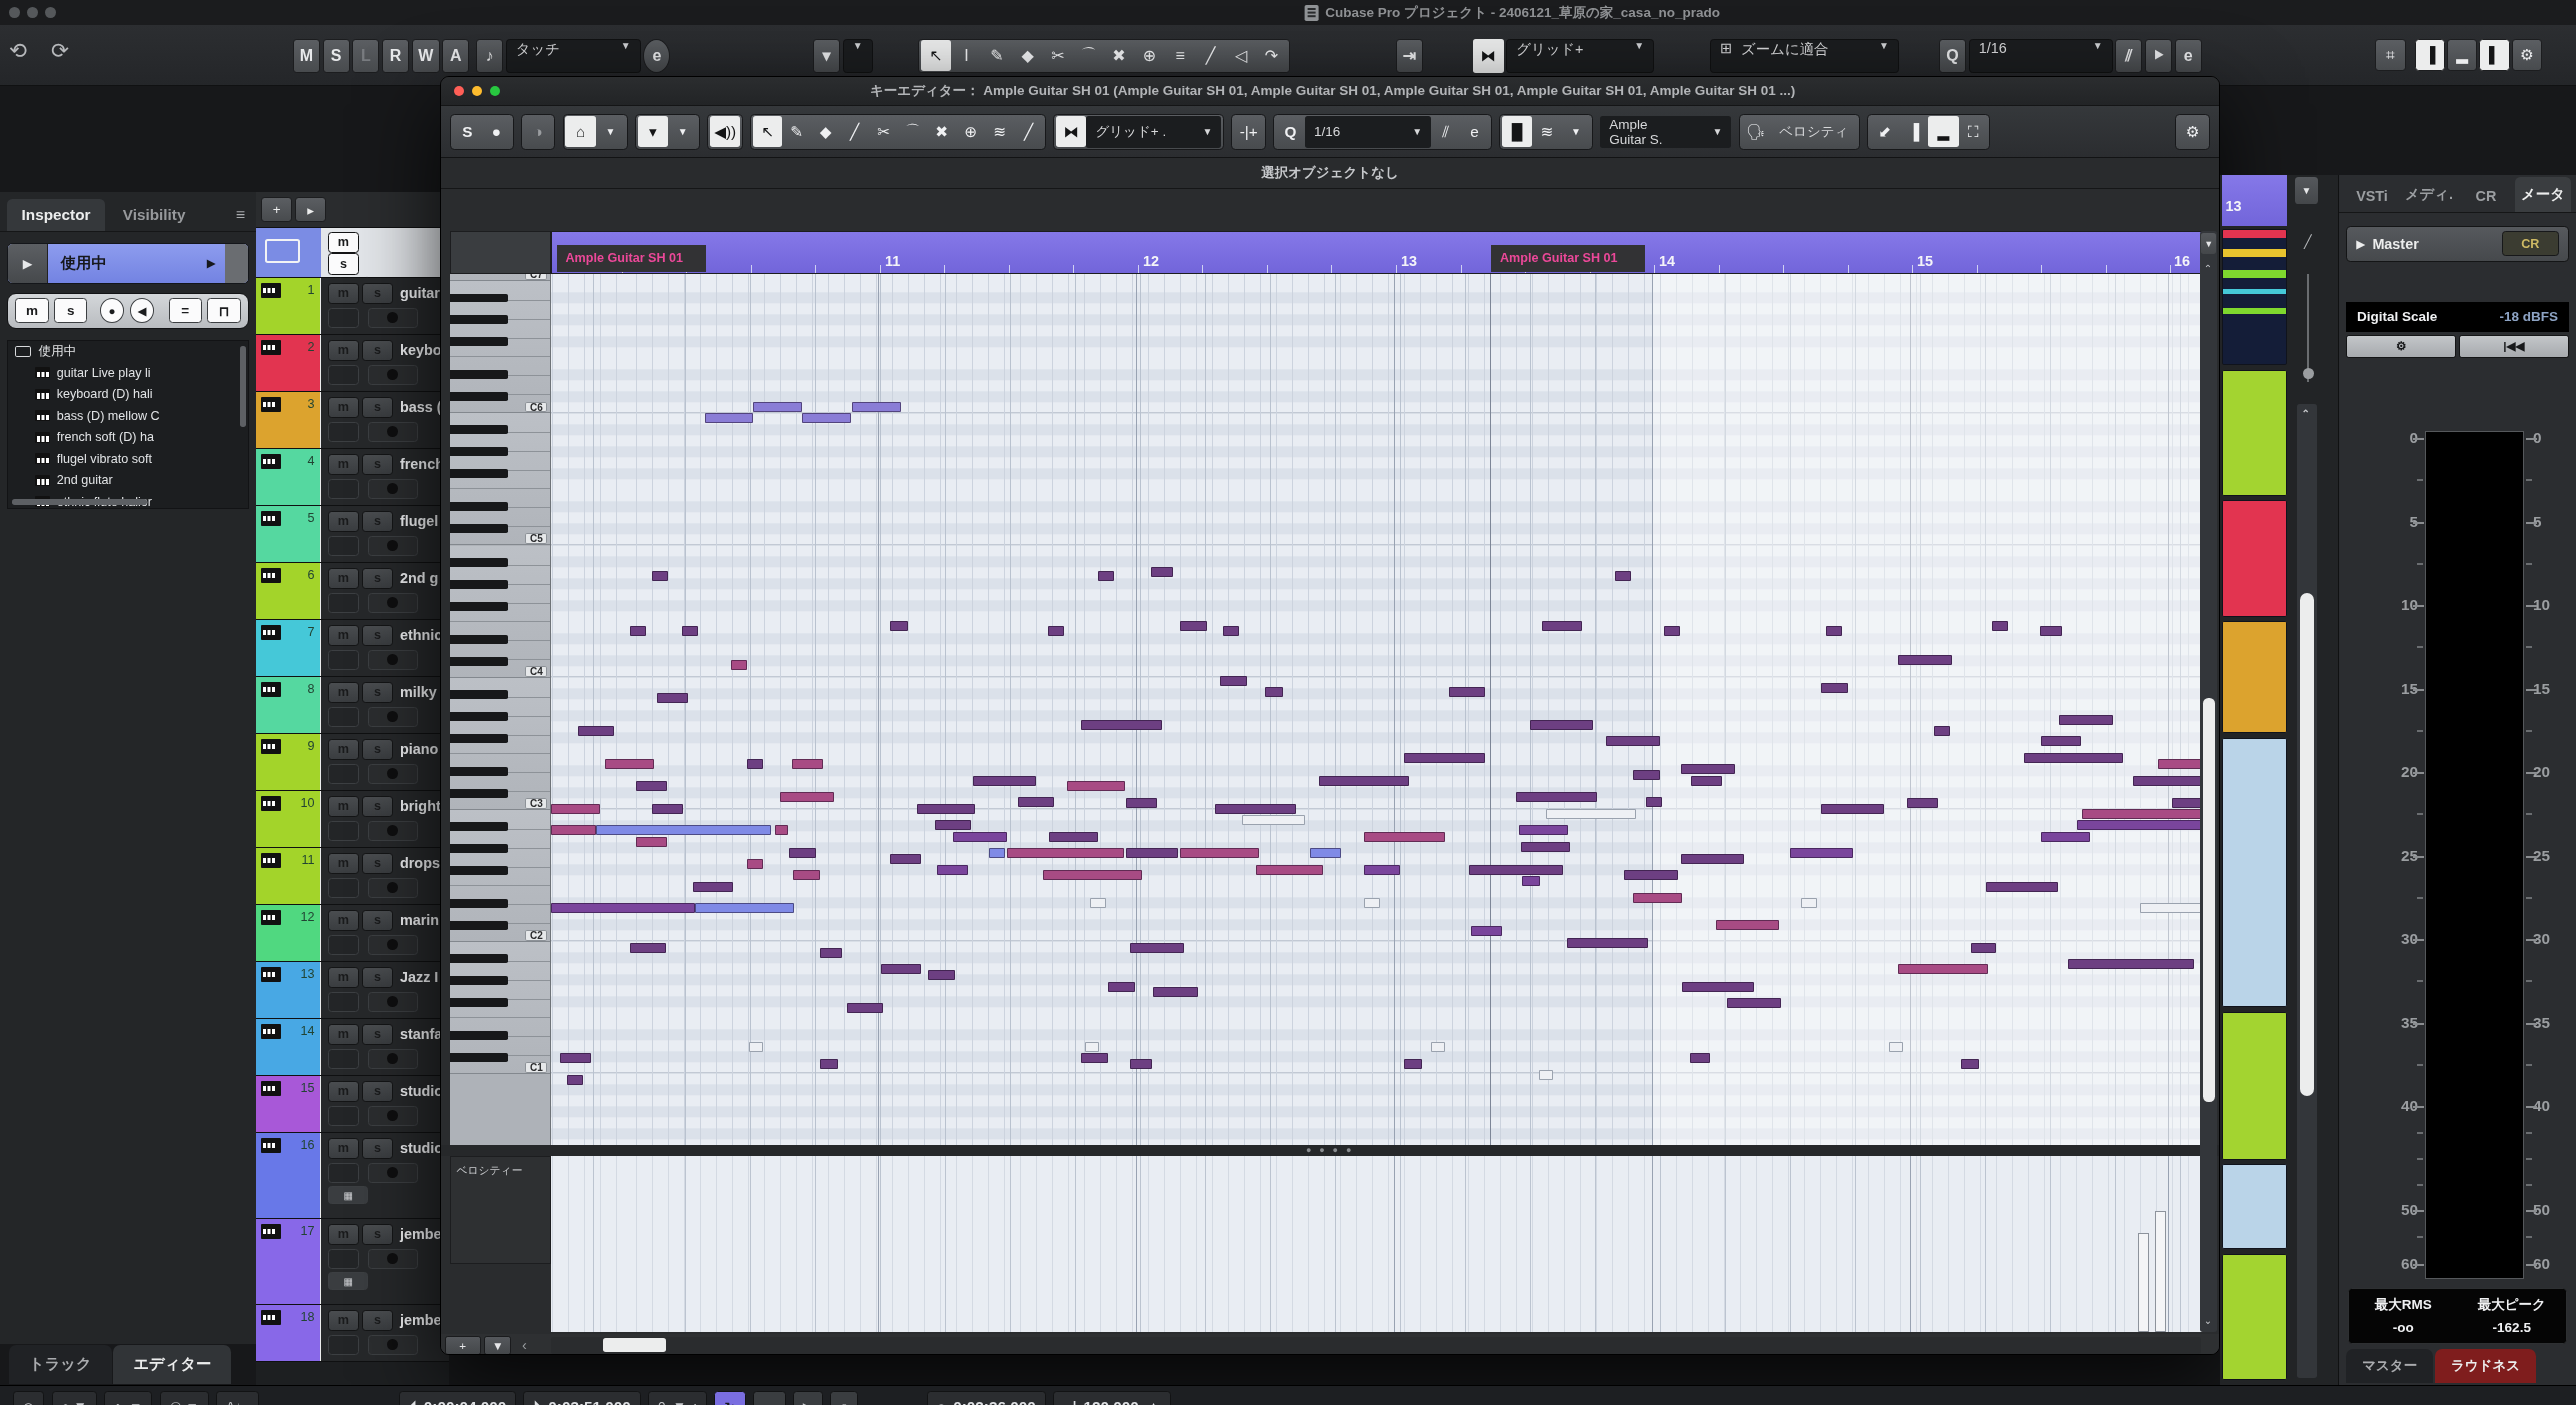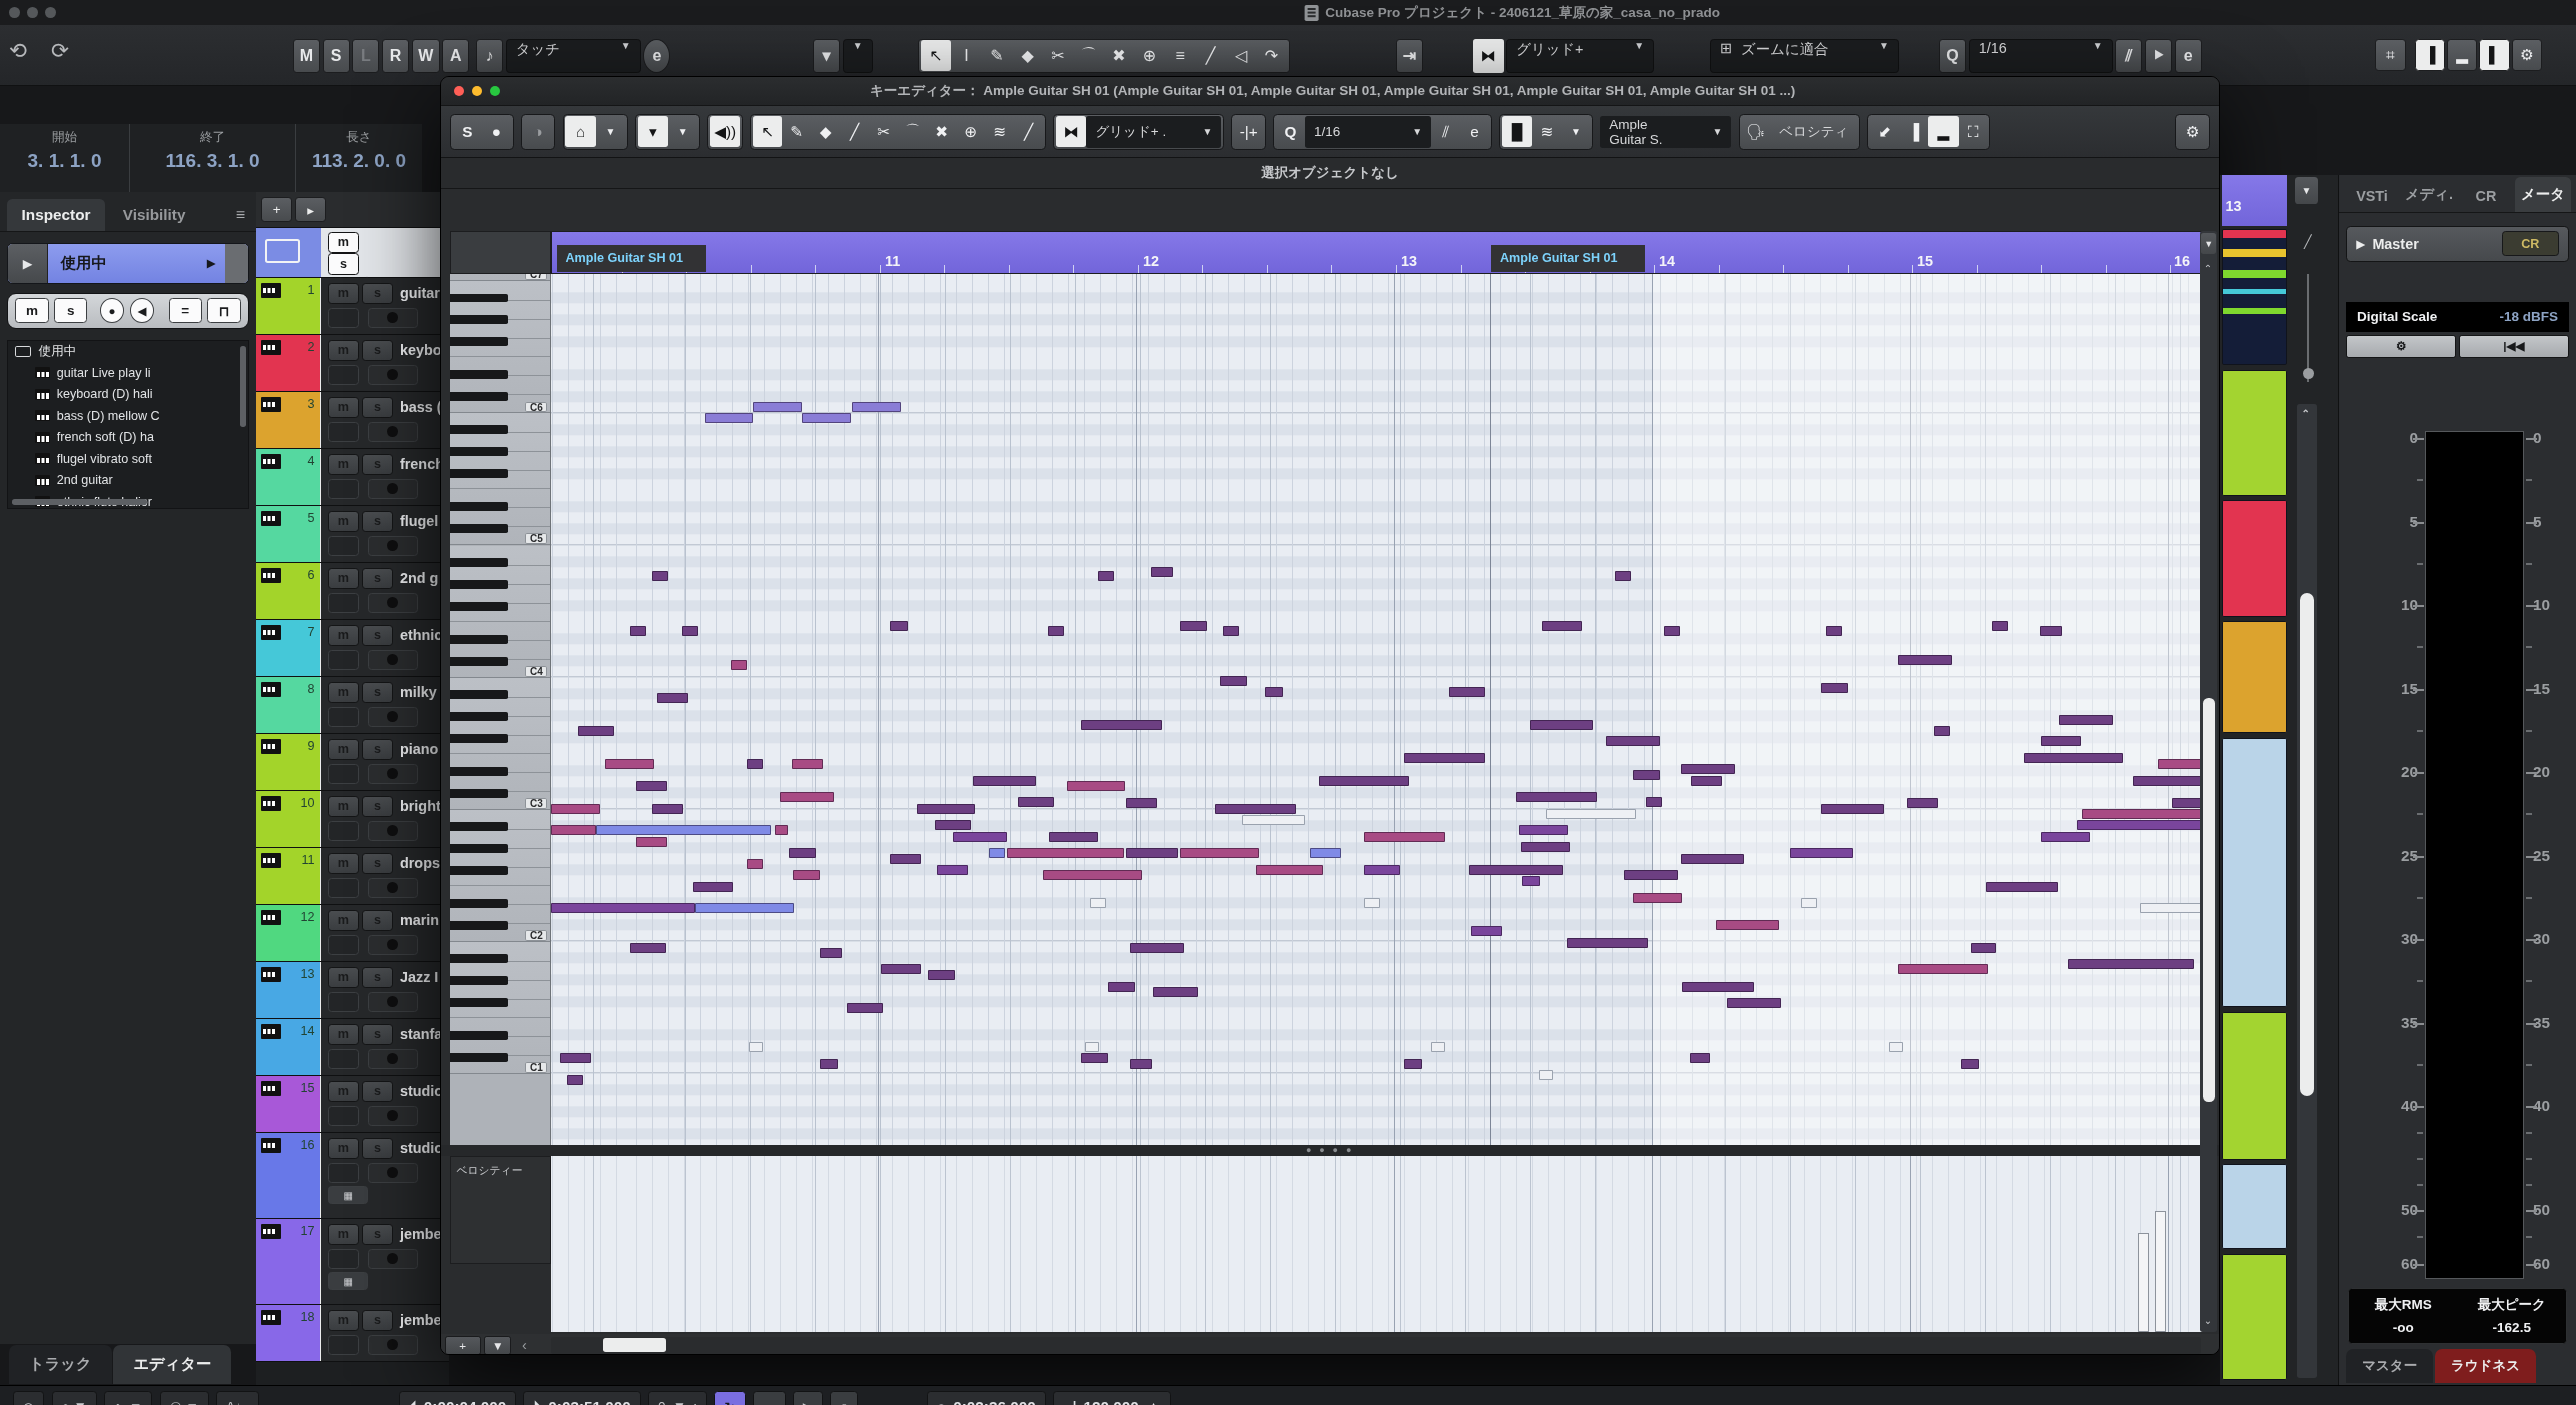--- a/index.html
+++ b/index.html
@@ -93,21 +93,21 @@
   .eg{display:flex;align-items:center;background:linear-gradient(#5b5e62,#484b4e);border:0.9px solid #17181a;border-radius:4.5px;height:36px;padding:0 1.8px;}
   .eg .tool{width:29px;height:30.5px;font-size:15.3px;}
   .whitebtn{width:30.5px;height:30.5px;background:#eceded;color:#141516;border-radius:2.7px;display:flex;align-items:center;justify-content:center;font-size:15.3px;}
   .dd{height:32px;background:#1b1d1f;border-radius:2.7px;color:#d7d8da;font-size:13.5px;display:flex;align-items:center;gap:9px;padding:0 9px;}
   .e-info{height:30.5px;background:#292b2d;border-bottom:0.9px solid #151617;display:flex;align-items:center;justify-content:center;color:#c6c8cb;font-size:13.5px;font-weight:bold;}
   .e-main{position:absolute;left:0;top:112px;right:0;bottom:0;background:#2a2c2e;}
   .corner{position:absolute;left:9px;top:42px;width:101px;height:43px;background:#3a3d40;border:0.9px solid #1c1d1f;}
   .ruler{position:absolute;left:110px;top:42px;width:1652px;height:43px;background:linear-gradient(#8578e8,#7265da);overflow:hidden;border:0.9px solid #1c1d1f;}
   .barnum{position:absolute;bottom:3.6px;color:#f4f4f8;font-weight:bold;font-size:14.4px;}
   .rtick{position:absolute;bottom:0;width:0.9px;height:8px;background:#cfd0f2;}
-  .partlbl{position:absolute;top:12.6px;height:27px;background:#323234;color:#7dd3fc;font-weight:bold;font-size:12.6px;display:flex;align-items:center;padding:4px 9px;white-space:nowrap;overflow:hidden;}
+  .partlbl{position:absolute;top:12.6px;height:27px;background:#323234;color:#ec4899;font-weight:bold;font-size:12.6px;display:flex;align-items:center;padding:4px 9px;white-space:nowrap;overflow:hidden;}
   .keys{position:absolute;left:9px;top:85px;width:101px;height:871px;background:#aeb2b8;border-right:1.8px solid #6e7378;overflow:hidden;}
   .oct{position:absolute;left:0;width:100%;height:132px;background:linear-gradient(#bcc0c6,#b0b4ba);border-bottom:0.9px solid #83888e;}
   .oct .sep{position:absolute;left:0;width:100%;height:0.9px;background:#8d9298;}
   .oct .bk{position:absolute;left:0;width:58%;height:8.5px;background:#17181a;border-radius:0 1.8px 1.8px 0;}
   .oct .clabel{position:absolute;right:2.7px;bottom:0;height:10.8px;line-height:10.8px;padding:0 3.6px;background:#e6e8ea;border:0.9px solid #8d9298;border-radius:1.8px;font-size:10px;font-weight:bold;color:#2b2c2e;}
   .grid{position:absolute;left:110px;top:85px;width:1652px;height:871px;overflow:hidden;
     background:
       repeating-linear-gradient(to right,transparent 0 257px,#98a2b2 257px 258px),
       repeating-linear-gradient(to right,transparent 0 64px,#b9c2cf 64px 65px),
       repeating-linear-gradient(to right,transparent 0 15.2px,#ccd3de 15.2px 16px),
@@ -270,34 +270,20 @@
       <div class="zonebtn">⌗</div>
       <div style="display:flex;gap:1.8px;">
         <div class="zonebtn lit">▐</div>
         <div class="zonebtn">▂</div>
         <div class="zonebtn lit">▌</div>
         <div class="zonebtn">⚙</div>
       </div>
     </div>
   </div>
 
-  <div class="locators">
-    <div class="loc-col" style="width:130px;">
-      <div class="loc-label">開始</div>
-      <div class="loc-val">3. 1. 1.   0</div>
-    </div>
-    <div class="loc-col" style="width:166px;">
-      <div class="loc-label">終了</div>
-      <div class="loc-val">116. 3. 1.   0</div>
-    </div>
-    <div class="loc-col" style="width:126px;border-right:none;">
-      <div class="loc-label">長さ</div>
-      <div class="loc-val">113. 2. 0.   0</div>
-    </div>
-  </div>
 
   <div class="inspector">
     <div class="insp-tabs">
       <div class="itab on">Inspector</div>
       <div class="itab">Visibility</div>
       <div class="insp-menu">≡</div>
     </div>
     <div class="usedbar">
       <div class="pl">▶</div>
       <div class="tx">使用中</div>

